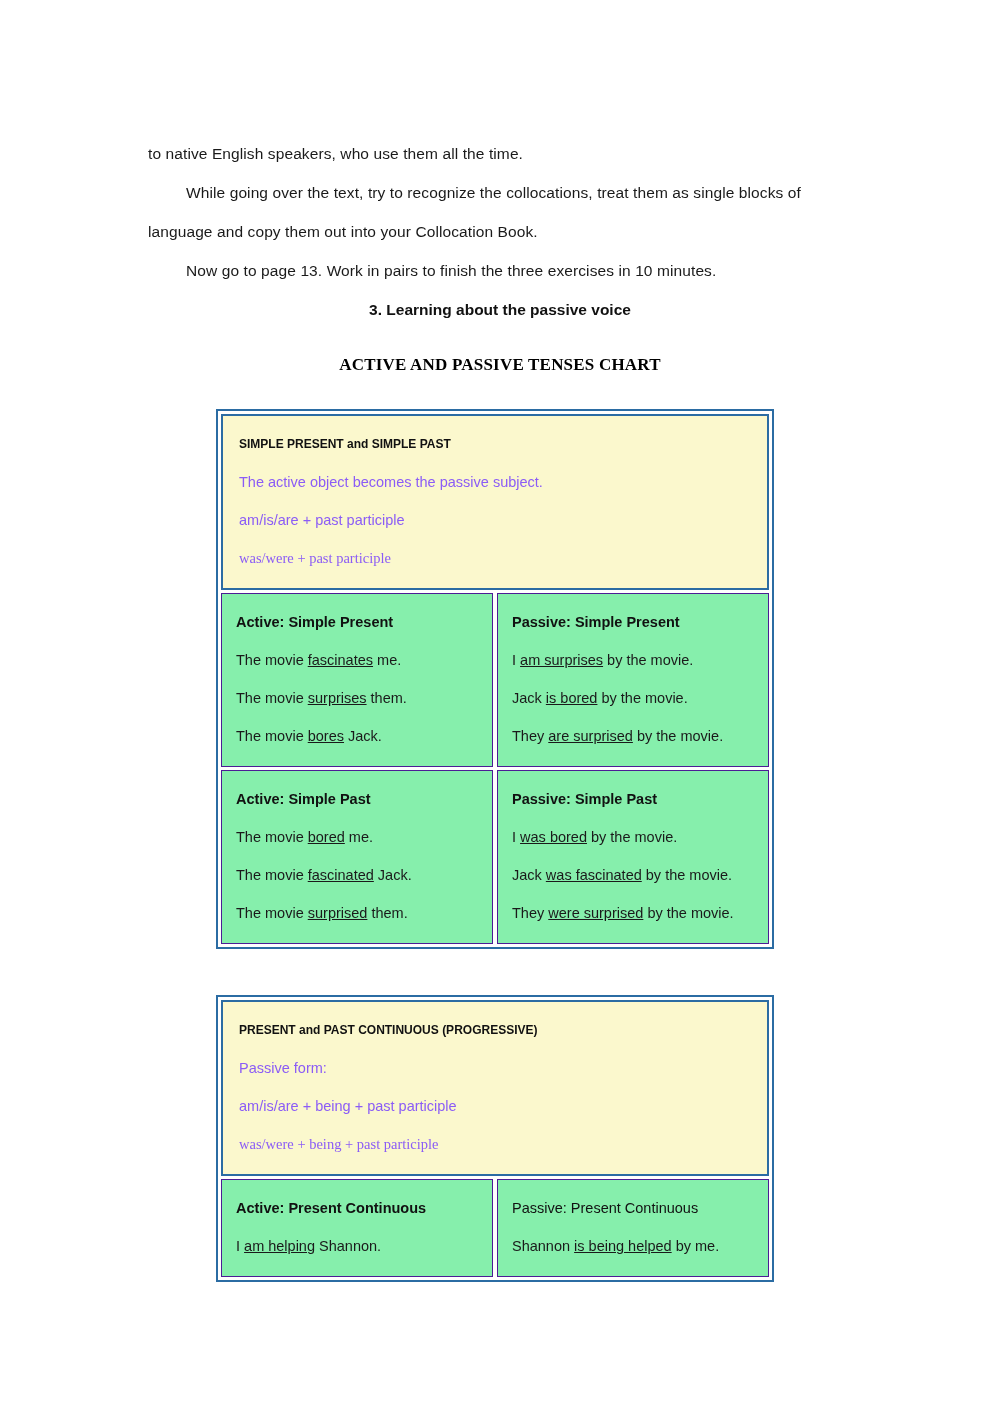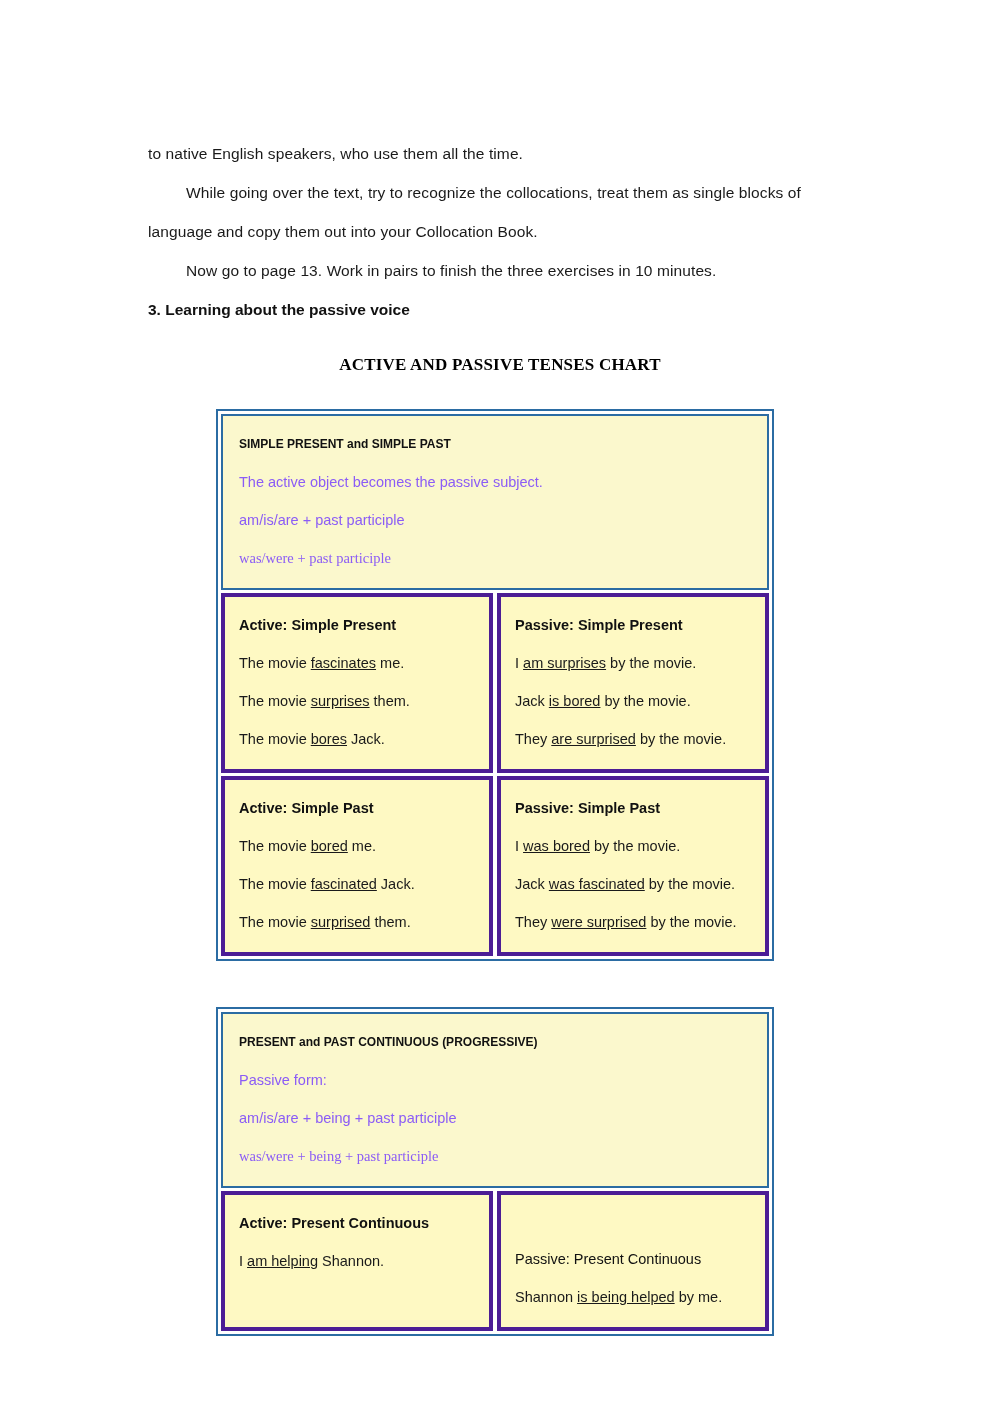--- a/index.html
+++ b/index.html
@@ -37,20 +37,21 @@
     margin: 0;
     letter-spacing: 0.1px;
   }
   .para.indent { text-indent: 38px; }
   .heading-num {
     font-size: 15.5px;
     font-weight: bold;
     line-height: 39px;
     margin: 0;
     color: #111;
+    text-align: center;
   }
 
   
   .chart-title {
     font-family: "Liberation Serif", serif;
     font-weight: bold;
     font-size: 17px;
     text-align: center;
     margin-top: 26px;
     margin-bottom: 0;
@@ -89,34 +90,34 @@
     margin-bottom: 14px;
   }
   .band-line:last-child { margin-bottom: 0; font-family: Liberation Serif, serif; }
 
   .row {
     display: flex;
     margin: 3px;
     gap: 4px;
   }
   .cell {
-    border: 4px solid #4c1d95;
+    border: 1px solid #4c1d95;
     box-sizing: border-box;
     padding: 16px 14px 18px 14px;
     width: 50%;
-    background: #fef9c3;
+    background: #86efac;
   }
   .cell-title {
     font-size: 14.5px;
     font-weight: bold;
     line-height: 24px;
     margin-bottom: 14px;
     color: #111;
   }
-  .cell-title.normal { font-weight: normal; margin-top: 36px; }
+  .cell-title.normal { font-weight: normal; }
   .cell-line {
     font-size: 14.5px;
     line-height: 24px;
     color: #1a1a1a;
     margin-bottom: 14px;
     white-space: nowrap;
   }
   .cell-line:last-child { margin-bottom: 0; }
   .u { text-decoration: underline; }
 </style>

